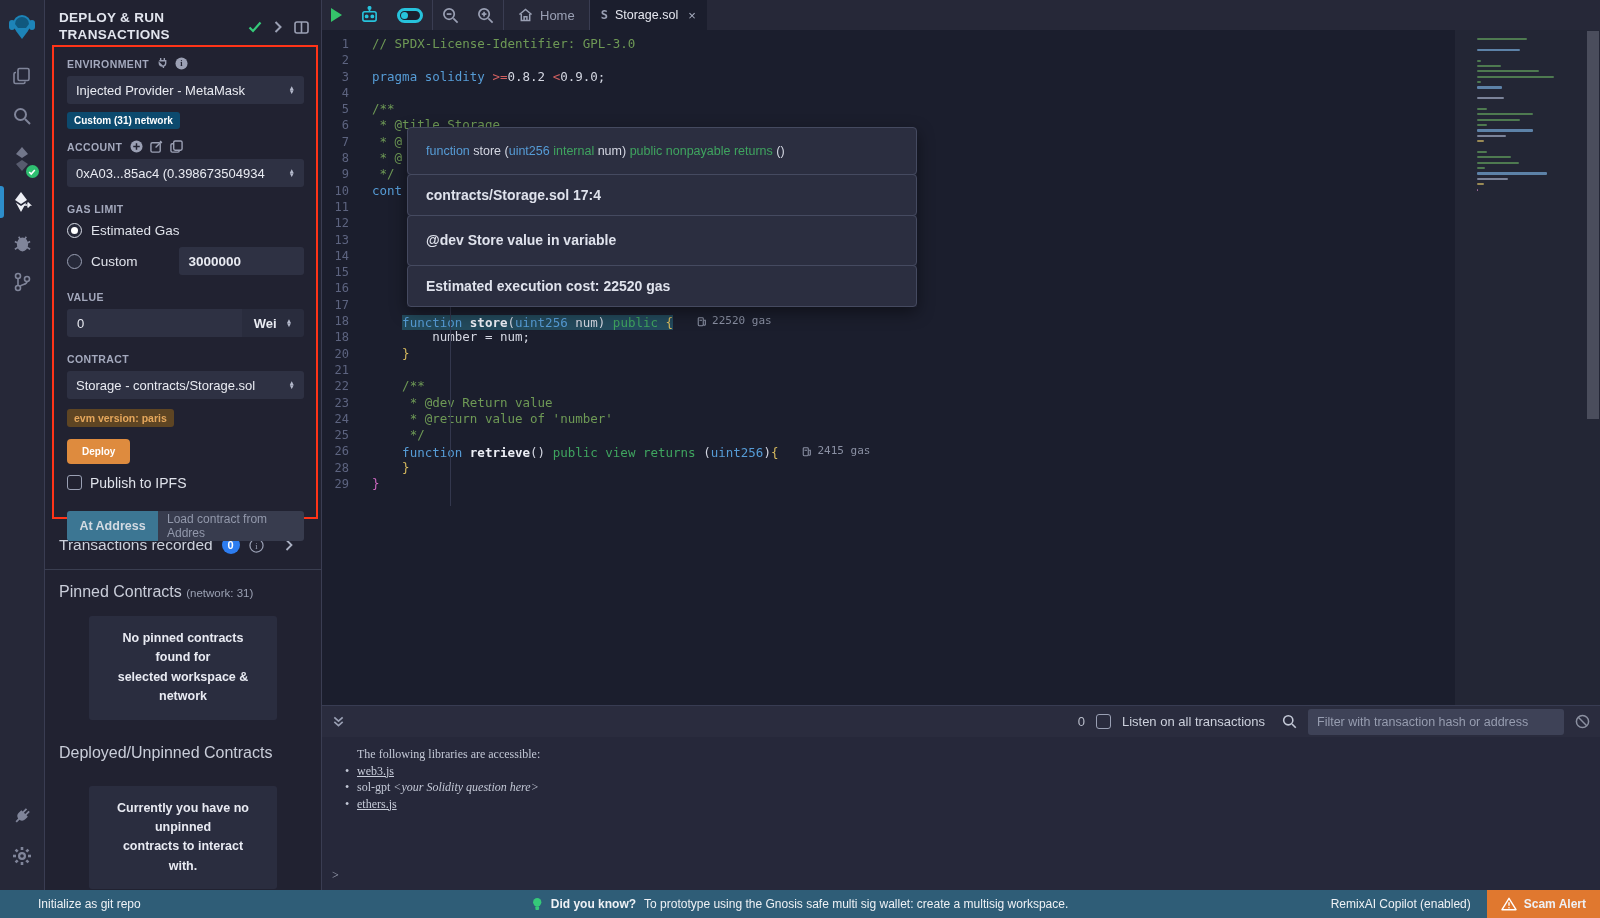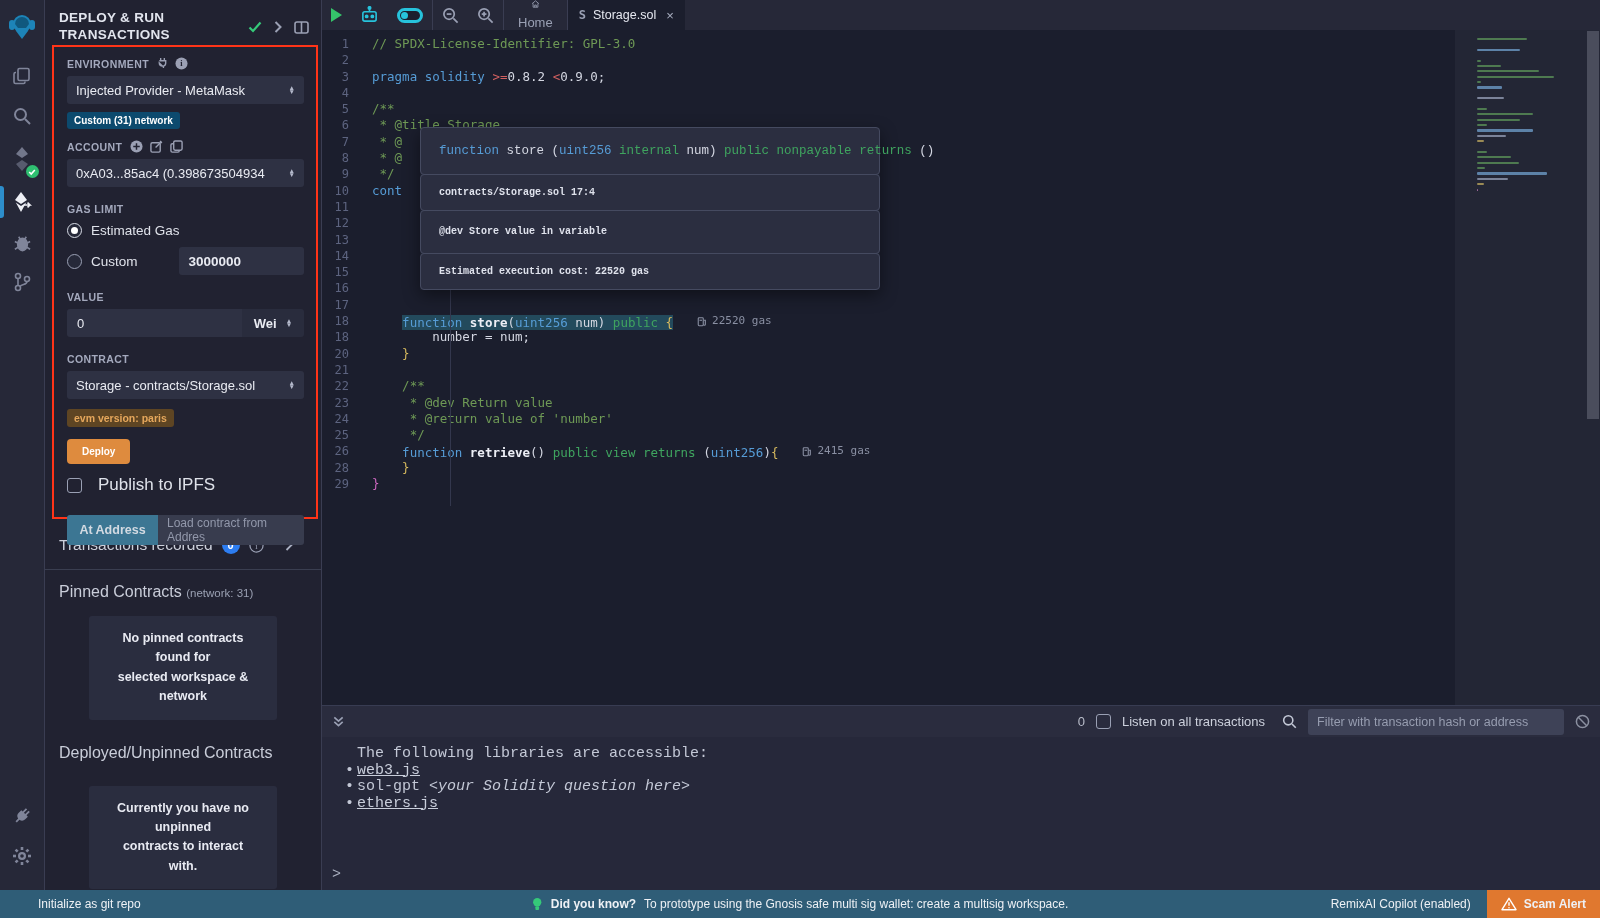--- a/index.html
+++ b/index.html
@@ -56,21 +56,21 @@
   .value-row { display:flex; margin-top:6px; }
   .value-inp { flex:1; background:#2e3143; border-radius:3px 0 0 3px; height:28px; display:flex;
     align-items:center; padding:0 10px; font-size:13px; color:#e9ebf2; }
   .wei-sel { width:62px; background:#292c3d; border-radius:0 3px 3px 0; height:28px; display:flex;
     align-items:center; justify-content:center; gap:5px; font-size:13px; font-weight:bold; color:#e9ebf2;
     cursor:pointer; }
   .evm-badge { display:inline-block; margin-top:10px; background:#5e4523; color:#e5a75c; font-size:10.5px;
     font-weight:bold; padding:3px 7px; border-radius:3px; }
   .deploy-btn { display:inline-block; margin-top:12px; background:#de8b3e; color:#fff; font-size:10px;
     font-weight:bold; padding:7px 15px; border-radius:4px; border:none; cursor:pointer; }
-  .pub-row { display:flex; align-items:center; gap:16px; margin-top:11px; font-size:17px; color:#dfe2ea; }
+  .pub-row { display:flex; gap:8px; margin-top:11px; font-size:14px; color:#dfe2ea; }
   .chk { width:15px; height:15px; border:1px solid #9aa0b4; border-radius:3px; background:transparent;
     cursor:pointer; flex:none; }
   .ataddr-row { display:flex; margin-top:20px; }
   .ataddr-btn { width:91px; height:30px; background:#3c7693; color:#d3dae2; font-size:12.5px;
     font-weight:bold; border:none; border-radius:3px 0 0 3px; cursor:pointer; }
   .ataddr-inp { flex:1; height:30px; background:#383c4e; border-radius:0 3px 3px 0; display:flex;
     align-items:center; padding:0 9px; font-size:12px; color:#9298ab; }
 
   .tx-row { display:flex; align-items:center; gap:9px; margin:15px 14px 0 14px; }
   .tx-label { font-size:15.5px; color:#ccd0db; }
@@ -88,67 +88,67 @@
     display:flex; align-items:center; }
   .tb-btn { height:30px; display:flex; align-items:center; justify-content:center; padding:0 9px;
     cursor:pointer; color:#9aa0b4; }
   .play-tri { width:0; height:0; border-left:11px solid #35c46a; border-top:7px solid transparent;
     border-bottom:7px solid transparent; }
   .tb-sep { width:1px; height:30px; background:#3a3d52; }
   .toggle { width:26px; height:15px; border:3px solid #27c3dc; border-radius:8px; background:#1c1f2e;
     display:flex; align-items:center; padding:0 1px; }
   .toggle-knob { width:7px; height:7px; border-radius:50%; background:#27c3dc; }
   .home-tab { display:flex; align-items:center; gap:7px; padding:0 14px; height:30px; color:#9aa0b4;
-    font-size:13px; cursor:pointer;flex-direction:column; }
+    font-size:13px; cursor:pointer; }
   .file-tab { display:flex; align-items:center; gap:7px; padding:0 11px; height:30px; background:#1b1e2d;
     color:#e6e8f0; font-size:12.5px; cursor:pointer; }
   .tab-close { color:#aab0c2; font-size:13px; margin-left:3px; cursor:pointer; }
   .sol-glyph { font-family:"DejaVu Sans Mono",monospace; color:#9aa0b4; font-size:12px; font-weight:bold; }
 
   
   .editor { position:absolute; left:322px; top:30px; width:1278px; height:675px; background:#1b1e2d;
     font-family:"DejaVu Sans Mono",monospace; font-size:12.5px; padding-top:6px; overflow:hidden; }
   .line { display:flex; height:16.3px; line-height:16.3px; white-space:pre; }
   .ln { width:50px; text-align:right; padding-right:23px; color:#5d6480; flex:none; font-size:12px;
     cursor:pointer; }
   .c { color:#6e9955; } .k { color:#569cd6; } .g { color:#3fa45f; } .w { color:#d4d7e2; }
   .b { color:#eceef5; font-weight:bold; } .o { color:#d16060; } .y { color:#d7ba5e; } .m { color:#cf68c1; }
   .hl { background:#234a5c; }
   .gas-note { margin-left:24px; color:#8a90a3; font-size:11px; display:inline-flex; align-items:center;
     gap:5px; }
   .indent-guide { position:absolute; left:128px; width:1px; background:#33374d; }
 
   
-  .tooltip { position:absolute; left:420px; top:128px; width:460px; z-index:5;
-    font-family:Liberation Mono, monospace; box-shadow:0 5px 16px rgba(0,0,0,.45); }
+  .tooltip { position:absolute; left:407px; top:128px; width:510px; z-index:5;
+    font-family:Liberation Sans, sans-serif; box-shadow:0 5px 16px rgba(0,0,0,.45); }
   .tt-box { background:#2b2e40; border:1px solid #454a60; border-radius:4px; padding:12px 18px;
     margin-top:-1px; }
   .tt-sig { font-size:12.5px; padding:16px 18px; white-space:pre; }
-  .tt-loc, .tt-doc, .tt-cost { font-size:10px; font-weight:bold; color:#dfe2ec; }
+  .tt-loc, .tt-doc, .tt-cost { font-size:14px; font-weight:bold; color:#dfe2ec; }
   .tt-doc { line-height:1.75; }
 
   
   .minimap { position:absolute; right:0; top:0; width:145px; height:675px; background:#232635; }
   .mini-line { height:2.2px; margin:0 0 3.2px 22px; border-radius:1px; }
   .mini-pad { padding-top:8px; }
   .mc-c { background:#4e7a50; } .mc-k { background:#5d82a8; }
   .mc-w { background:#7b8399; } .mc-y { background:#9a8a55; } .mc-m { background:#a06a9c; }
   .scroll-thumb { position:absolute; right:1px; top:1px; width:12px; height:388px; background:#4a4d5c; }
 
   
   .terminal { position:absolute; left:322px; top:705px; width:1278px; height:185px; background:#26283a; }
   .term-head { height:32px; background:#2a2c3e; border-top:1px solid #383c52; display:flex;
     align-items:center; padding:0 10px; }
   .term-head-right { margin-left:auto; display:flex; align-items:center; gap:11px; }
   .term-count { color:#b9bdca; font-size:13px; }
   .term-listen { color:#ccd0dc; font-size:13px; }
   .term-filter { width:256px; height:26px; background:#3e4257; border-radius:3px; display:flex;
     align-items:center; padding:0 9px; font-size:12.5px; color:#979db0; }
   .term-body { position:relative; height:152px; padding:9px 0 0 35px;
-    font-family:Liberation Mono, monospace; font-size:15px; color:#c3c8d6; line-height:16.5px; }
+    font-family:Liberation Serif, serif; font-size:12px; color:#c3c8d6; line-height:16.5px; }
   .term-line { white-space:pre; }
   .term-bullet { position:relative; }
   .term-bullet::before { content:"•"; position:absolute; left:-12px; color:#c3c8d6; }
   .term-link { color:#c9cedb; text-decoration:underline; cursor:pointer; }
   .term-italic { font-style:italic; }
   .term-prompt { position:absolute; left:10px; bottom:6px; color:#aab0c0; }
 
   
   .statusbar { position:absolute; left:0; top:890px; width:1600px; height:28px; background:#2f5d77;
     display:flex; align-items:center; color:#eef1f5; font-size:12px; }

